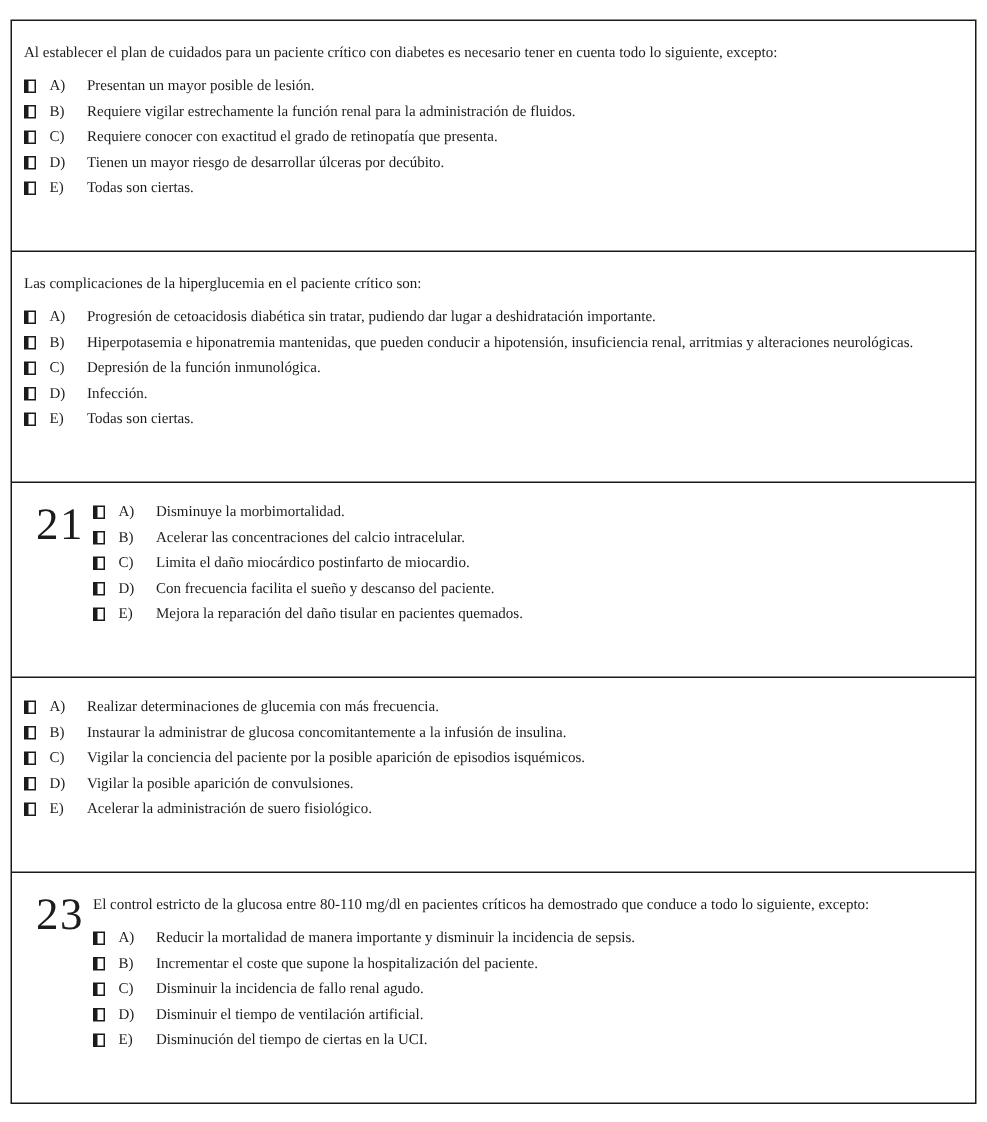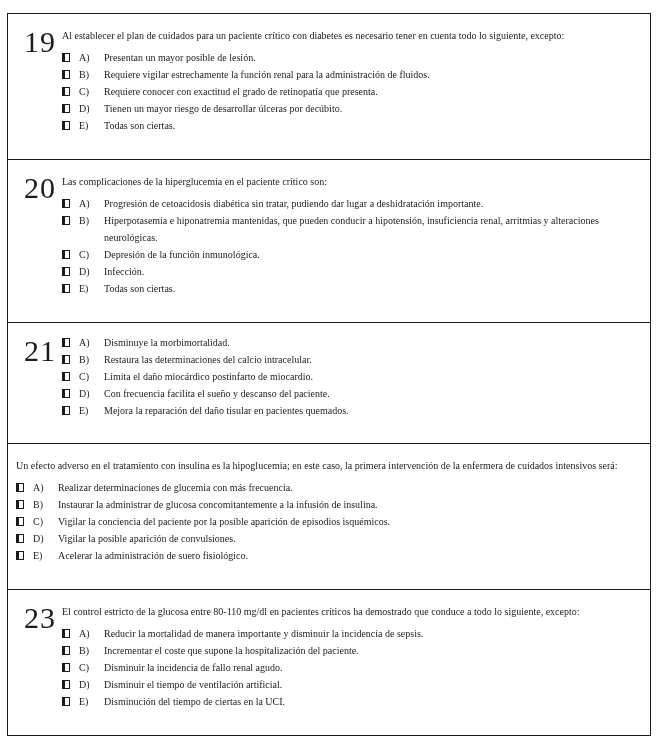--- a/index.html
+++ b/index.html
@@ -61,21 +61,20 @@
     background: #ffffff;
   }
   .opt-letter { white-space: nowrap; }
 </style>
 </head>
 <body>
 
 <div class="sheet" style="display: flex;">
   <div id="rows" style="display: flex; flex-direction: column; flex: 1 1 0%;">
   <section class="q-row">
-    <div class="q-num">19</div>
     <div class="q-body">
       <p class="q-stem">Al establecer el plan de cuidados para un paciente crítico con diabetes es necesario tener en cuenta todo lo siguiente, excepto:</p>
       <ul class="q-options">
   <li class="q-opt">
     <span class="checkbox"></span>
     <span class="opt-letter">A)</span>
     <span class="opt-text">Presentan un mayor posible de lesión.</span>
   </li>
 
   <li class="q-opt">
@@ -99,21 +98,20 @@
   <li class="q-opt">
     <span class="checkbox"></span>
     <span class="opt-letter">E)</span>
     <span class="opt-text">Todas son ciertas.</span>
   </li>
 </ul>
     </div>
   </section>
 
   <section class="q-row">
-    <div class="q-num">20</div>
     <div class="q-body">
       <p class="q-stem">Las complicaciones de la hiperglucemia en el paciente crítico son:</p>
       <ul class="q-options">
   <li class="q-opt">
     <span class="checkbox"></span>
     <span class="opt-letter">A)</span>
     <span class="opt-text">Progresión de cetoacidosis diabética sin tratar, pudiendo dar lugar a deshidratación importante.</span>
   </li>
 
   <li class="q-opt">
@@ -149,21 +147,21 @@
       <ul class="q-options">
   <li class="q-opt">
     <span class="checkbox"></span>
     <span class="opt-letter">A)</span>
     <span class="opt-text">Disminuye la morbimortalidad.</span>
   </li>
 
   <li class="q-opt">
     <span class="checkbox"></span>
     <span class="opt-letter">B)</span>
-    <span class="opt-text">Restaura las determinaciones del calcio intracelular.</span>
+    <span class="opt-text">Acelerar las concentraciones del calcio intracelular.</span>
   </li>
 
   <li class="q-opt">
     <span class="checkbox"></span>
     <span class="opt-letter">C)</span>
     <span class="opt-text">Limita el daño miocárdico postinfarto de miocardio.</span>
   </li>
 
   <li class="q-opt">
     <span class="checkbox"></span>
@@ -175,21 +173,20 @@
     <span class="checkbox"></span>
     <span class="opt-letter">E)</span>
     <span class="opt-text">Mejora la reparación del daño tisular en pacientes quemados.</span>
   </li>
 </ul>
     </div>
   </section>
 
   <section class="q-row">
     <div class="q-body">
-      <p class="q-stem">Un efecto adverso en el tratamiento con insulina es la hipoglucemia; en este caso, la primera intervención de la enfermera de cuidados intensivos será:</p>
       <ul class="q-options">
   <li class="q-opt">
     <span class="checkbox"></span>
     <span class="opt-letter">A)</span>
     <span class="opt-text">Realizar determinaciones de glucemia con más frecuencia.</span>
   </li>
 
   <li class="q-opt">
     <span class="checkbox"></span>
     <span class="opt-letter">B)</span>

